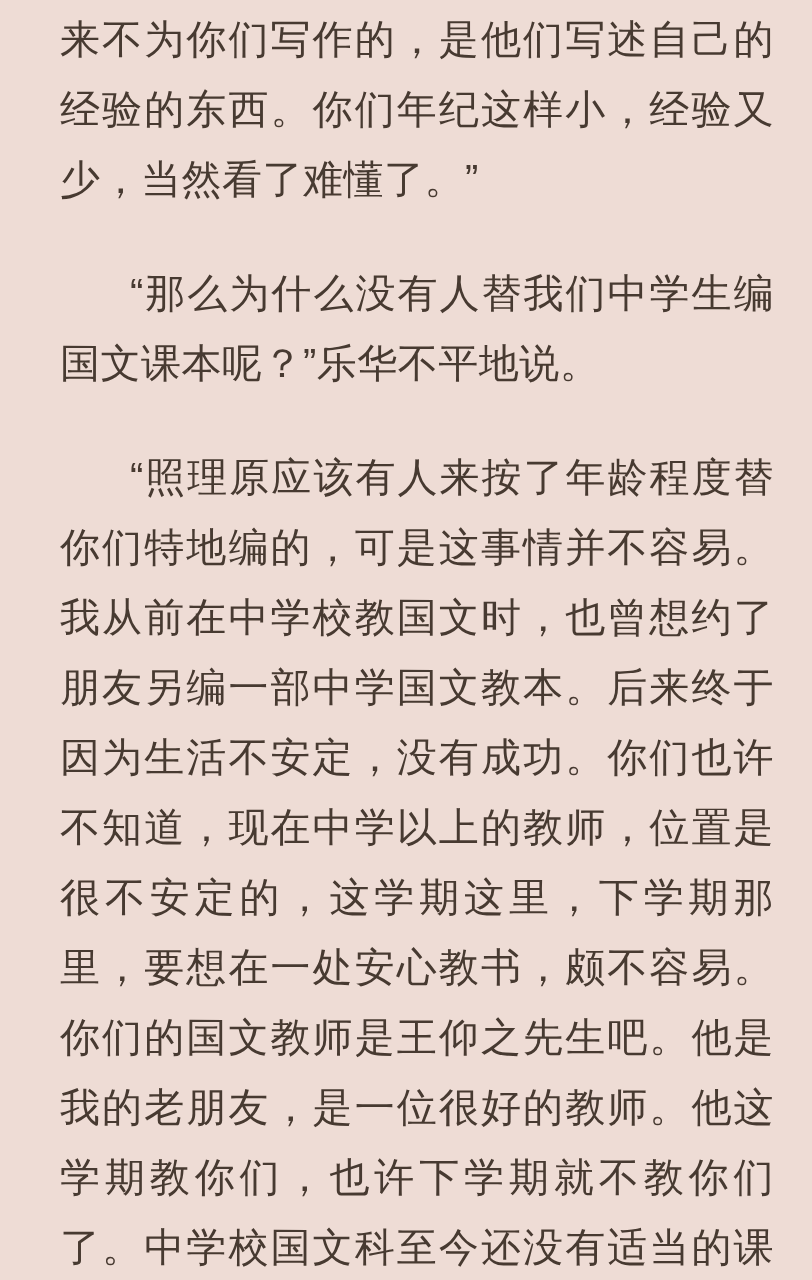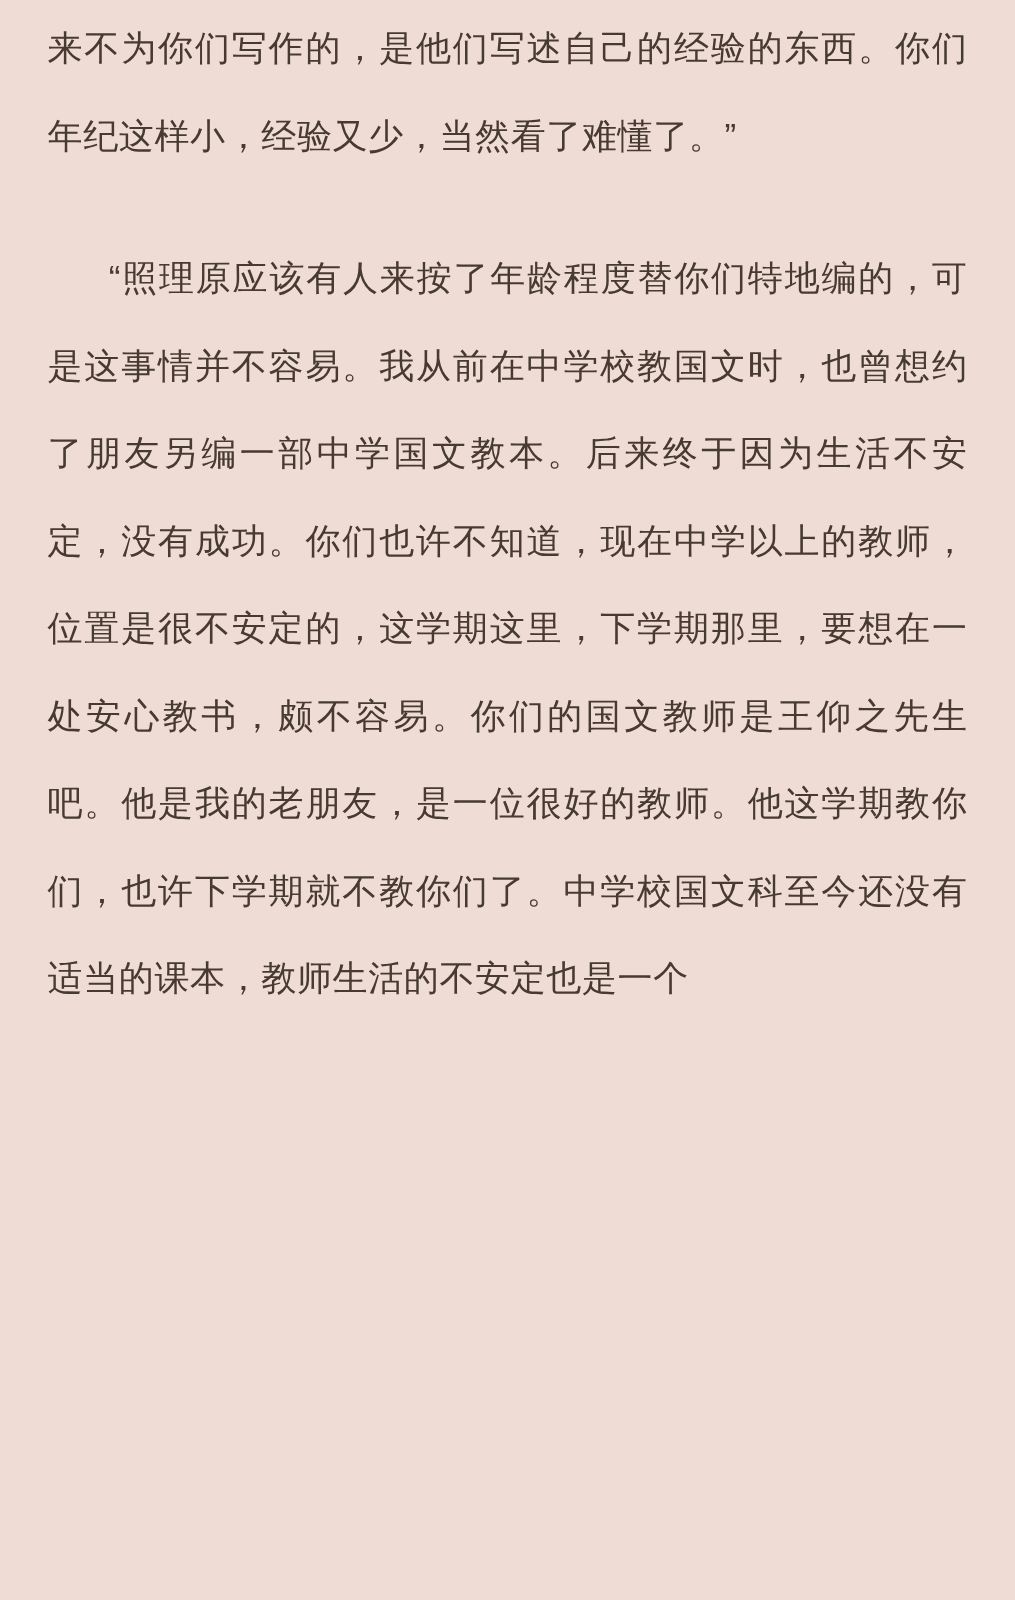--- a/index.html
+++ b/index.html
@@ -12,23 +12,23 @@
     height: 1280px;
     background: #eedcd5;
     overflow: hidden;
   }
 
   
   .reader-page {
     box-sizing: border-box;
     width: 812px;
     height: 1116px;
-    padding: 4px 38px 0 38px;
+    padding: 4px 38px 0 60px;
     font-family: "Liberation Sans", sans-serif;
-    font-size: 28px;
+    font-size: 40px;
     line-height: 70px;
     font-weight: 400;
     color: #473a31;
     text-align: justify;
     letter-spacing: 0.5px;
     word-break: break-all;
   }
 
   .para {
     margin: 0 0 44px 0;
@@ -44,15 +44,16 @@
   .para.indent {
     text-indent: 1.75em;
   }
 </style>
 </head>
 <body>
 
 <div class="reader-page">
   <p class="para continuation">来不为你们写作的，是他们写述自己的经验的东西。你们年纪这样小，经验又少，当然看了难懂了。”</p>
 
+  <p class="para indent">“那么为什么没有人替我们中学生编国文课本呢？”乐华不平地说。</p>
 
   <p class="para indent">“照理原应该有人来按了年龄程度替你们特地编的，可是这事情并不容易。我从前在中学校教国文时，也曾想约了朋友另编一部中学国文教本。后来终于因为生活不安定，没有成功。你们也许不知道，现在中学以上的教师，位置是很不安定的，这学期这里，下学期那里，要想在一处安心教书，颇不容易。你们的国文教师是王仰之先生吧。他是我的老朋友，是一位很好的教师。他这学期教你们，也许下学期就不教你们了。中学校国文科至今还没有适当的课本，教师生活的不安定也是一个</p>
 </div>
 
 </body></html>

